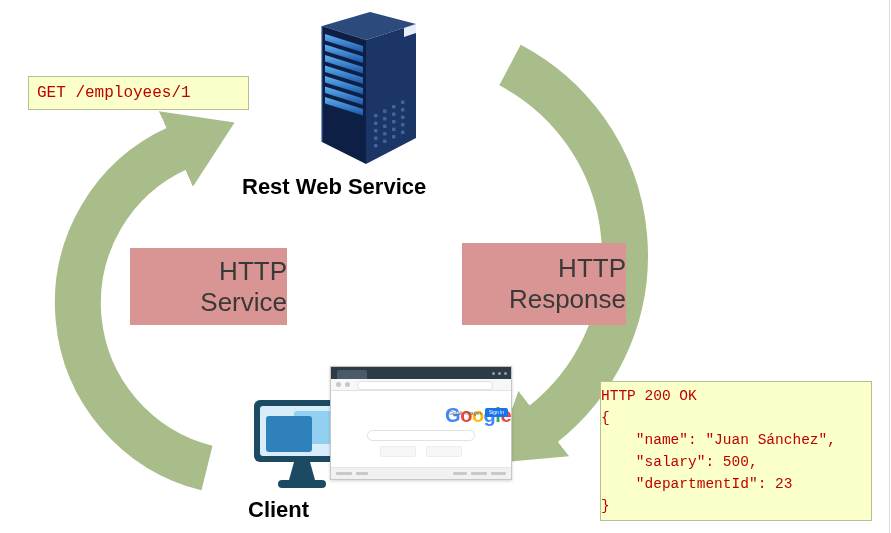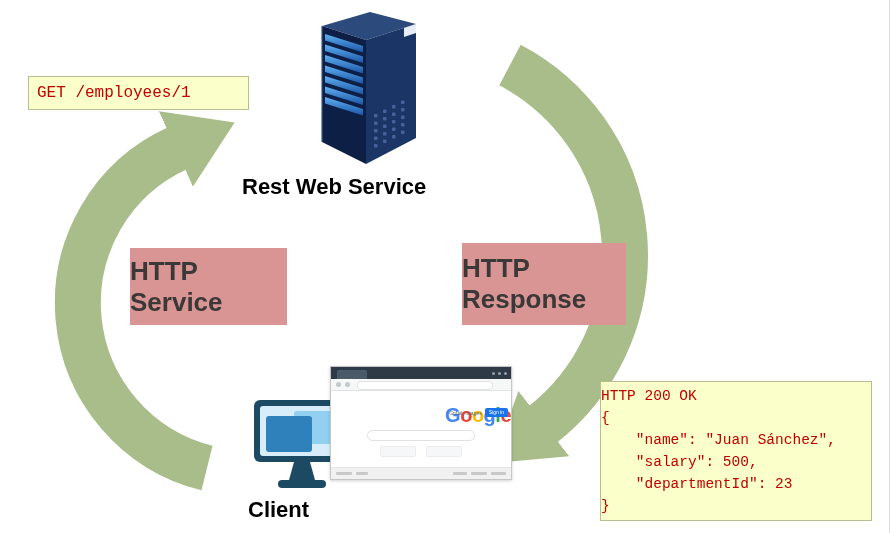--- a/index.html
+++ b/index.html
@@ -14,22 +14,22 @@
     background:#fbffc9;border:1px solid #b9bd92;
     font-family:"Liberation Mono","DejaVu Sans Mono",monospace;
     color:#c00000;
   }
   #get-box{left:28px;top:76px;width:221px;height:34px;font-size:16px;display:flex;align-items:center;padding:0 8px;}
   #response-box{left:600px;top:381px;width:272px;height:140px;font-size:14.5px;line-height:22px;padding:3px 0;}
   .code-line{white-space:pre;}
   
   .pink-label{
     position:absolute;box-sizing:border-box;background:#d99594;color:#3b3838;
-    display:flex;flex-direction:column;justify-content:center;align-items:flex-start;
-    font-weight:bold;font-size:26px;line-height:31px;text-align:center;
+    display:flex;flex-direction:column;justify-content:center;align-items:flex-end;
+    font-weight:normal;font-size:26px;line-height:31px;text-align:center;
   }
   #request-label{left:130px;top:248px;width:157px;height:77px;}
   #response-label{left:462px;top:243px;width:164px;height:82px;}
   
   .big-label{position:absolute;font-weight:bold;color:#000;text-align:left;font-size:22px;line-height:26px;}
   #server-label{left:242px;top:174px;width:250px;}
   #client-label{left:248px;top:497px;width:112px;}
   
   #browser{
     position:absolute;left:330px;top:366px;width:182px;height:114px;box-sizing:border-box;

